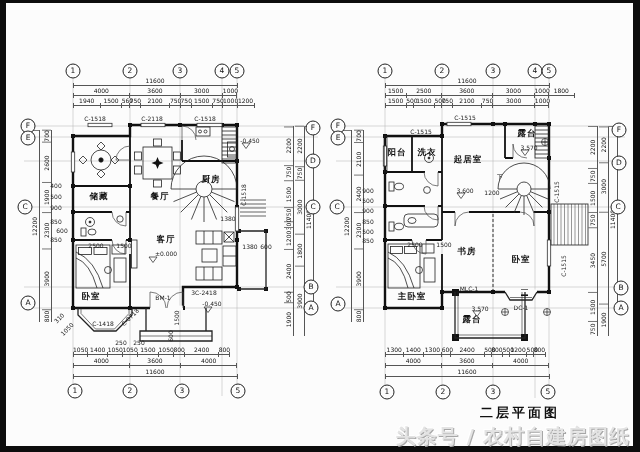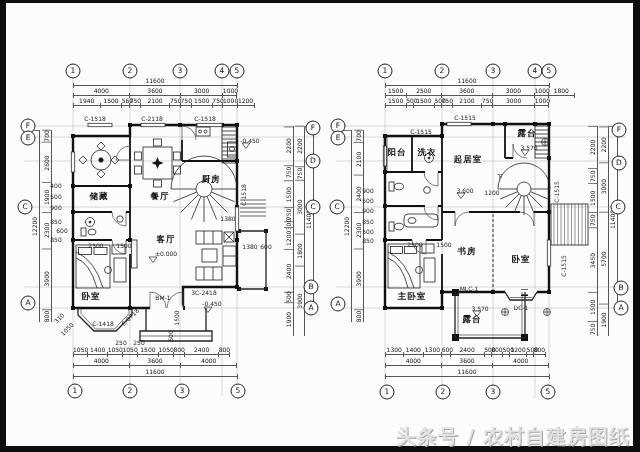--- a/index.html
+++ b/index.html
@@ -431,14 +431,15 @@
       <span style="left: 415px; top: 244px;">2500</span>
       <span style="left: 444px; top: 244px;">1500</span>
       <span style="left: 368px; top: 190px;">900</span>
       <span style="left: 368px; top: 200px;">500</span>
       <span style="left: 368px; top: 210px;">900</span>
       <span style="left: 368px; top: 221px;">850</span>
       <span style="left: 368px; top: 231px;">500</span>
       <span style="left: 368px; top: 240px;">850</span>
     </div>
 
+  <div class="caption" style="left:520px;top:413px">二层平面图</div>
   <div class="watermark">头条号 / 农村自建房图纸</div>
 </div>
 
 </body></html>

